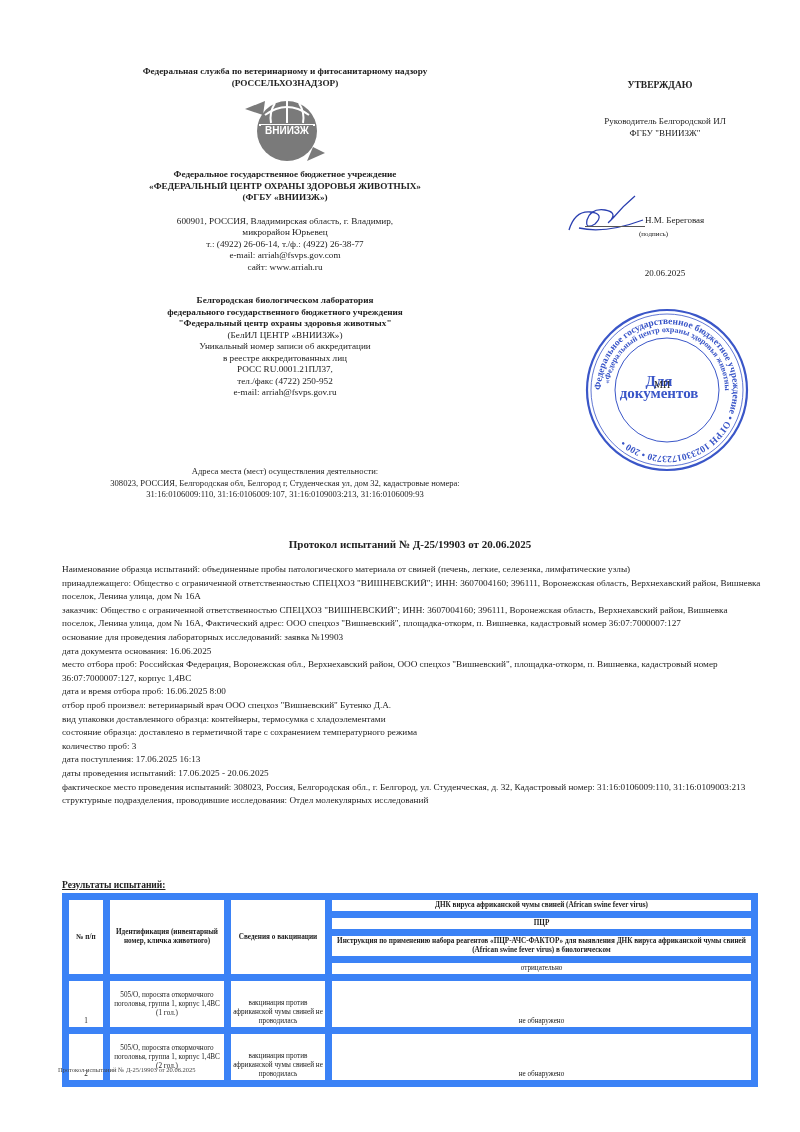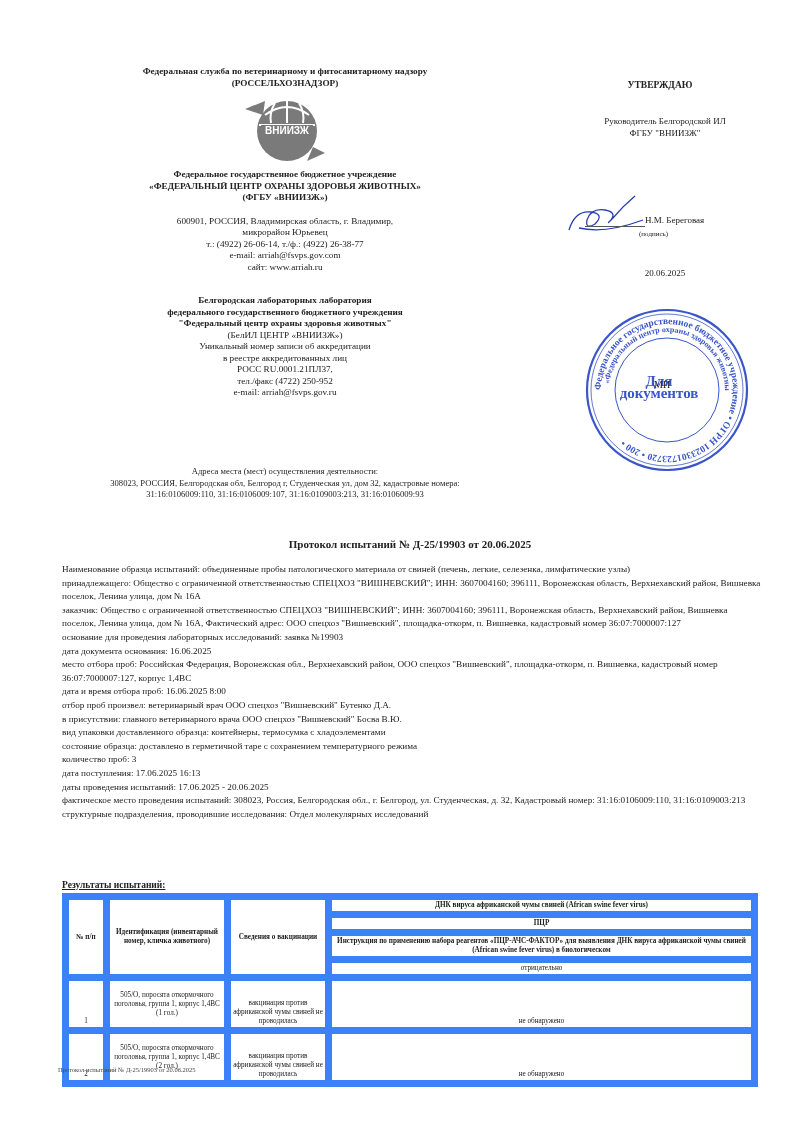--- a/index.html
+++ b/index.html
@@ -80,21 +80,21 @@
 
   <div class="addr">
     <div>600901, РОССИЯ, Владимирская область, г. Владимир,</div>
     <div>микрорайон Юрьевец</div>
     <div>т.: (4922) 26-06-14, т./ф.: (4922) 26-38-77</div>
     <div>e-mail: arriah@fsvps.gov.com</div>
     <div>сайт: www.arriah.ru</div>
   </div>
 
   <div class="lab">
-    <div class="b">Белгородская лабораторных лаборатория</div>
+    <div class="b">Белгородская биологическом лаборатория</div>
     <div class="b">федерального государственного бюджетного учреждения</div>
     <div class="b">"Федеральный центр охраны здоровья животных"</div>
     <div>(БелИЛ ЦЕНТР «ВНИИЗЖ»)</div>
     <div>Уникальный номер записи об аккредитации</div>
     <div>в реестре аккредитованных лиц</div>
     <div>РОСС RU.0001.21ПЛ37,</div>
     <div>тел./факс (4722) 250-952</div>
     <div>e-mail: arriah@fsvps.gov.ru</div>
   </div>
 </div>
@@ -149,21 +149,20 @@
 
 <div class="abs body-text">
   <p><span>Наименование образца испытаний:</span><span> объединенные пробы патологического материала от свиней (печень, легкие, селезенка, лимфатические узлы)</span></p>
   <p><span>принадлежащего:</span><span> Общество с ограниченной ответственностью СПЕЦХОЗ "ВИШНЕВСКИЙ"; ИНН: 3607004160; 396111, Воронежская область, Верхнехавский район, Вишневка поселок, Ленина улица, дом № 16А</span></p>
   <p><span>заказчик:</span><span> Общество с ограниченной ответственностью СПЕЦХОЗ "ВИШНЕВСКИЙ"; ИНН: 3607004160; 396111, Воронежская область, Верхнехавский район, Вишневка поселок, Ленина улица, дом № 16А, Фактический адрес: ООО спецхоз "Вишневский", площадка-откорм, п. Вишневка, кадастровый номер 36:07:7000007:127</span></p>
   <p><span>основание для проведения лабораторных исследований:</span><span> заявка №19903</span></p>
   <p><span>дата документа основания:</span><span> 16.06.2025</span></p>
   <p><span>место отбора проб:</span><span> Российская Федерация, Воронежская обл., Верхнехавский район, ООО спецхоз "Вишневский", площадка-откорм, п. Вишневка, кадастровый номер 36:07:7000007:127, корпус 1,4ВС</span></p>
   <p><span>дата и время отбора проб:</span><span> 16.06.2025 8:00</span></p>
   <p><span>отбор проб произвел:</span><span> ветеринарный врач ООО спецхоз "Вишневский" Бутенко Д.А.</span></p>
-  <p><span>в присутствии:</span><span> главного ветеринарного врача ООО спецхоз "Вишневский" Босва В.Ю.</span></p>
   <p><span>вид упаковки доставленного образца:</span><span> контейнеры, термосумка с хладоэлементами</span></p>
   <p><span>состояние образца:</span><span> доставлено в герметичной таре с сохранением температурного режима</span></p>
   <p><span>количество проб:</span><span> 3</span></p>
   <p><span>дата поступления:</span><span> 17.06.2025 16:13</span></p>
   <p><span>даты проведения испытаний:</span><span> 17.06.2025 - 20.06.2025</span></p>
   <p><span>фактическое место проведения испытаний:</span><span> 308023, Россия, Белгородская обл., г. Белгород, ул. Студенческая, д. 32, Кадастровый номер: 31:16:0106009:110, 31:16:0109003:213</span></p>
   <p><span>структурные подразделения, проводившие исследования:</span><span> Отдел молекулярных исследований</span></p>
 </div>
 
 <div class="abs results-title b">Результаты испытаний:</div>

